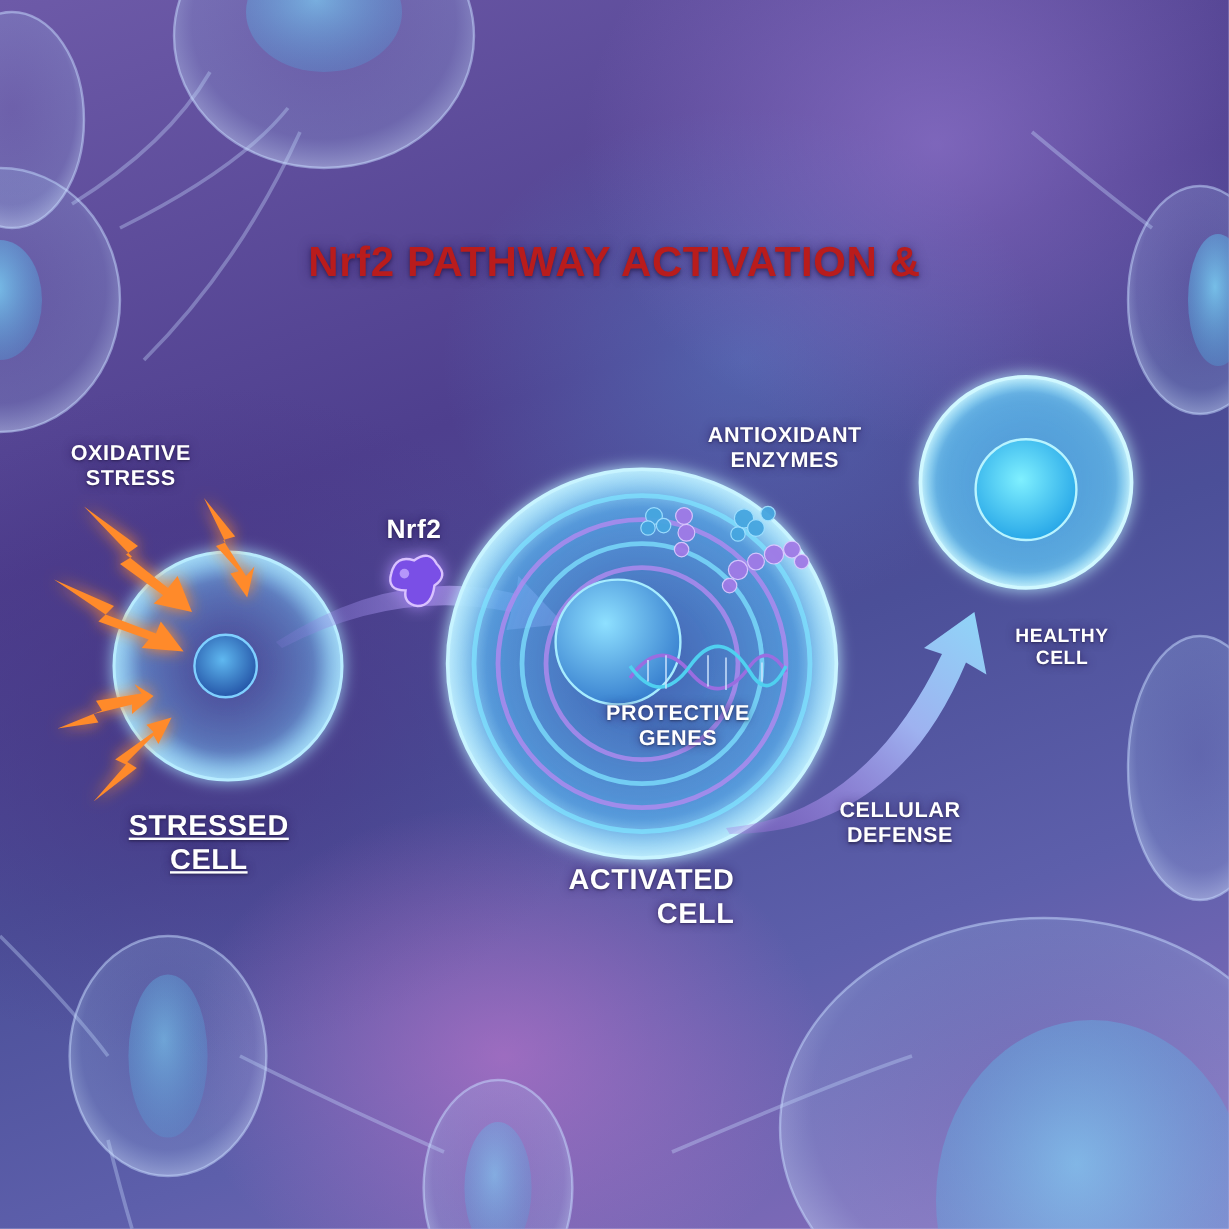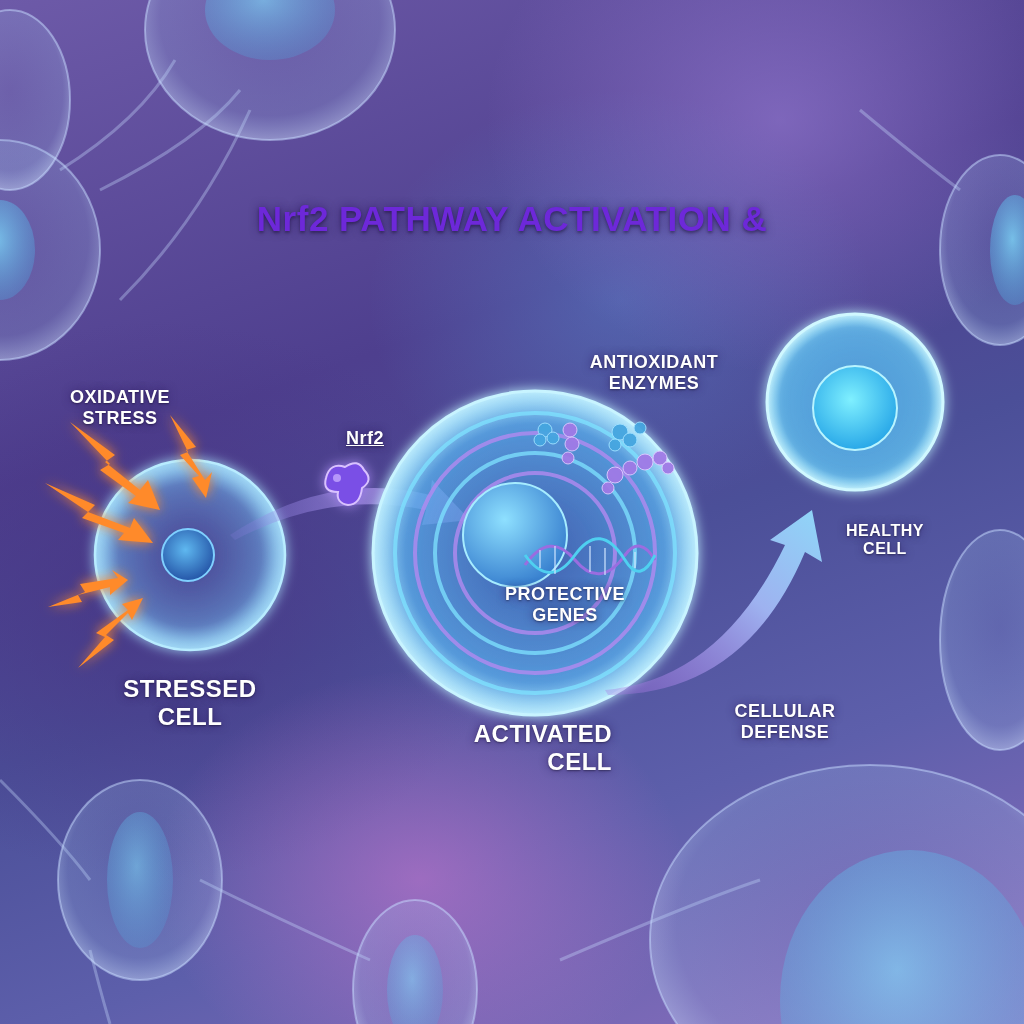--- a/index.html
+++ b/index.html
@@ -14,21 +14,21 @@
       linear-gradient(160deg, #6d5aa8 0%, #4e3f8e 35%, #4b4f98 55%, #5d5fab 75%, #8d6fbe 100%);
   }
   .layer { position: absolute; left: 0; top: 0; width: 1024px; height: 1024px; }
   .label {
     position: absolute; color: #ffffff; font-weight: 700; text-align: center;
     text-transform: uppercase; letter-spacing: 0.5px; line-height: 1.15;
     text-shadow: 0 0 8px rgba(40,20,90,0.7), 0 1px 2px rgba(0,0,0,0.4);
   }
   .title {
     position: absolute; left: 112px; top: 196px; width: 800px; text-align: center;
-    color: #6d28d9; font-weight: 700; font-size: 35px; line-height: 1.3;
+    color: #b91c1c; font-weight: 700; font-size: 35px; line-height: 1.3;
     letter-spacing: 0.5px;
     text-shadow: 0 0 10px rgba(40,20,90,0.7), 0 2px 3px rgba(0,0,0,0.35);
   }
   .title div { white-space: nowrap; }
   .lbl-md { font-size: 24px; }
   .lbl-sm { font-size: 18px; }
 </style>
 </head>
 <body>
 
@@ -192,31 +192,31 @@
   <g>
     <circle cx="855" cy="402" r="88" fill="url(#healthyBody)" stroke="#d0f8ff" stroke-width="3" filter="url(#glow)"></circle>
     <circle cx="855" cy="408" r="42" fill="url(#healthyNuc)" stroke="#b8f4ff" stroke-width="2"></circle>
   </g>
 </svg>
 
 <div class="title">
   <div>Nrf2 PATHWAY ACTIVATION &amp;</div>
 </div>
 
-<div class="label lbl-sm" style="left:50px; top:367px; width:140px;margin-top:20px;">
+<div class="label lbl-sm" style="left:39px; top:367px; width:140px;">
   <div>OXIDATIVE</div>
   <div>STRESS</div>
 </div>
 
-<div class="label lbl-md" style="left:100px; top:675px; width:180px;">
+<div class="label lbl-md" style="left:84px; top:675px; width:180px;text-decoration:underline;">
   <div>STRESSED</div>
   <div>CELL</div>
 </div>
 
-<div class="label" style="left:330px; top:428px; width:70px; font-size:18px; text-transform:none;text-decoration:underline;">Nrf2</div>
+<div class="label" style="left:310px; top:428px; width:70px; font-size:22px; text-transform:none;">Nrf2</div>
 
 <div class="label lbl-sm" style="left:579px; top:352px; width:150px;">
   <div>ANTIOXIDANT</div>
   <div>ENZYMES</div>
 </div>
 
 <div class="label lbl-sm" style="left:490px; top:584px; width:150px;">
   <div>PROTECTIVE</div>
   <div>GENES</div>
 </div>
@@ -224,16 +224,16 @@
 <div class="label lbl-md" style="left:432px; top:720px; width:180px;text-align:right;">
   <div>ACTIVATED</div>
   <div>CELL</div>
 </div>
 
 <div class="label lbl-md" style="left:810px; top:522px; width:150px; font-size:16px;">
   <div>HEALTHY</div>
   <div>CELL</div>
 </div>
 
-<div class="label lbl-sm" style="left:715px; top:665px; width:140px;margin-top:36px;">
+<div class="label lbl-sm" style="left:680px; top:665px; width:140px;">
   <div>CELLULAR</div>
   <div>DEFENSE</div>
 </div>
 
 </body></html>

